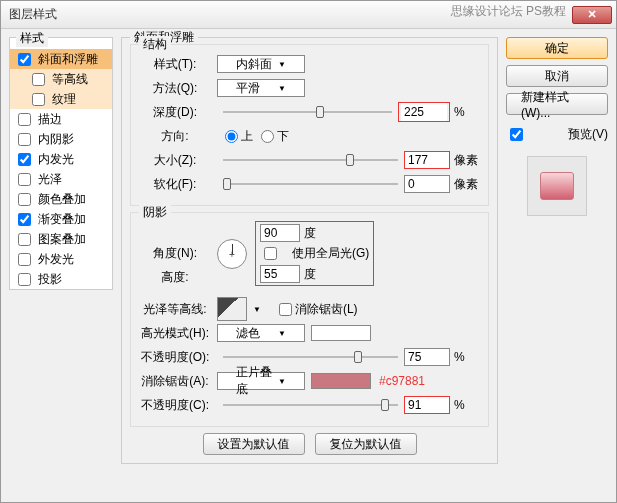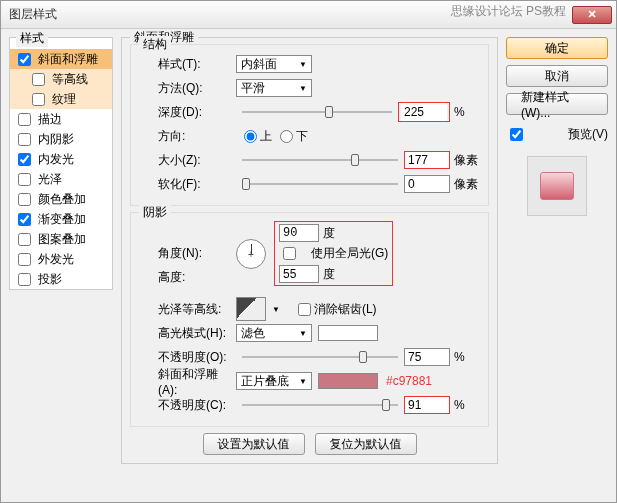--- a/index.html
+++ b/index.html
@@ -16,22 +16,22 @@
 .styles-list { margin-top: -6px; }
 .style-item { display: flex; align-items: center; height: 20px; padding: 0 4px; gap: 4px; cursor: pointer; }
 .style-item.header { background: #eee; border-bottom: 1px solid #ddd; }
 .style-item.selected { background: #f7c07a; }
 .style-item.sub { padding-left: 18px; background: #fde7c8; }
 .style-item input[type=checkbox]{ width:13px; height:13px; }
 .midcol { flex: 1; }
 .group { border: 1px solid #ccc; padding: 6px 8px 8px 8px; margin-bottom: 6px; position: relative; }
 .group-label { position: absolute; top: -9px; left: 8px; background: #f0f0f0; padding: 0 4px; }
 .row { display: flex; align-items: center; height: 22px; margin: 2px 0; }
-.row-label { width: 78px; text-align: left; padding-right: 6px; margin-left: 19px; }
-.combo { border: 1px solid #888; background: #fff; height: 18px; width: 76px; display: flex; align-items: center; padding: 0 4px; justify-content: space-between; }
+.row-label { width: 78px; text-align: center; padding-right: 6px; }
+.combo { border: 1px solid #888; background: #fff; height: 18px; width: 88px; display: flex; align-items: center; padding: 0 18px; justify-content: space-between; }
 .combo .tri { font-size: 8px; }
 .slider { flex: 1; height: 18px; position: relative; margin: 0 6px; }
 .slider::before { content:''; position:absolute; left:0; right:0; top:8px; height:2px; background:#bbb; }
 .thumb { position:absolute; top:3px; width:8px; height:12px; background:#eee; border:1px solid #666; border-radius:2px; }
 .numbox { width: 46px; height: 18px; border: 1px solid #888; background: #fff; padding: 0 3px; text-align: left; }
 .numbox.hl { border: 1px solid #e33; background:#fff; }
 .unit { width: 30px; padding-left: 4px; }
 .radio-row input { margin: 0 3px 0 8px; }
 .redbox { border: 1px solid #e33; padding: 2px 4px; display:inline-flex; flex-direction:column; gap:2px;}
 .contour { width:30px; height:24px; border:1px solid #888; background:linear-gradient(135deg,#444 0%,#444 40%,#eee 40%,#eee 100%); display:inline-block; vertical-align:middle;}
@@ -178,21 +178,21 @@
 
         <div class="group" style="border-color:#ddd;">
           <span class="group-label">阴影</span>
 
           <div class="row" style="height:auto;">
             <span class="row-label">角度(N):</span>
             <span class="anglepick"></span>
             <span style="width:8px"></span>
             <span class="redbox">
               <span style="display:flex;align-items:center;gap:4px;">
-                <input class="numbox" style="width: 40px; font-family: Liberation Mono, monospace;" value="90">
+                <input class="numbox" style="width: 40px;" value="90">
                 <span>度</span>
               </span>
               <span style="display:flex;align-items:center;gap:12px;">
                 <input type="checkbox" style="">
                 <span>使用全局光(G)</span>
               </span>
               <span style="display:flex;align-items:center;gap:4px;">
                 <input class="numbox" style="width: 40px;" value="55">
                 <span>度</span>
               </span>
@@ -223,21 +223,21 @@
           </div>
           <div class="row">
             <span class="row-label">不透明度(O):</span>
             <div class="slider">
                 <div class="thumb" style="left:75%"></div>
               </div>
             <input class="numbox" value="75" style="">
             <span class="unit">%</span>
           </div>
           <div class="row">
-            <span class="row-label">斜面和浮雕(A):</span>
+            <span class="row-label">消除锯齿(A):</span>
             <div class="combo">
                 <span>正片叠底</span>
                 <span class="tri">▼</span>
               </div>
             <span style="width:6px"></span>
             <span class="swatch red"></span>
             <span style="color:#e33;padding-left:8px">#c97881</span>
           </div>
           <div class="row">
             <span class="row-label">不透明度(C):</span>

